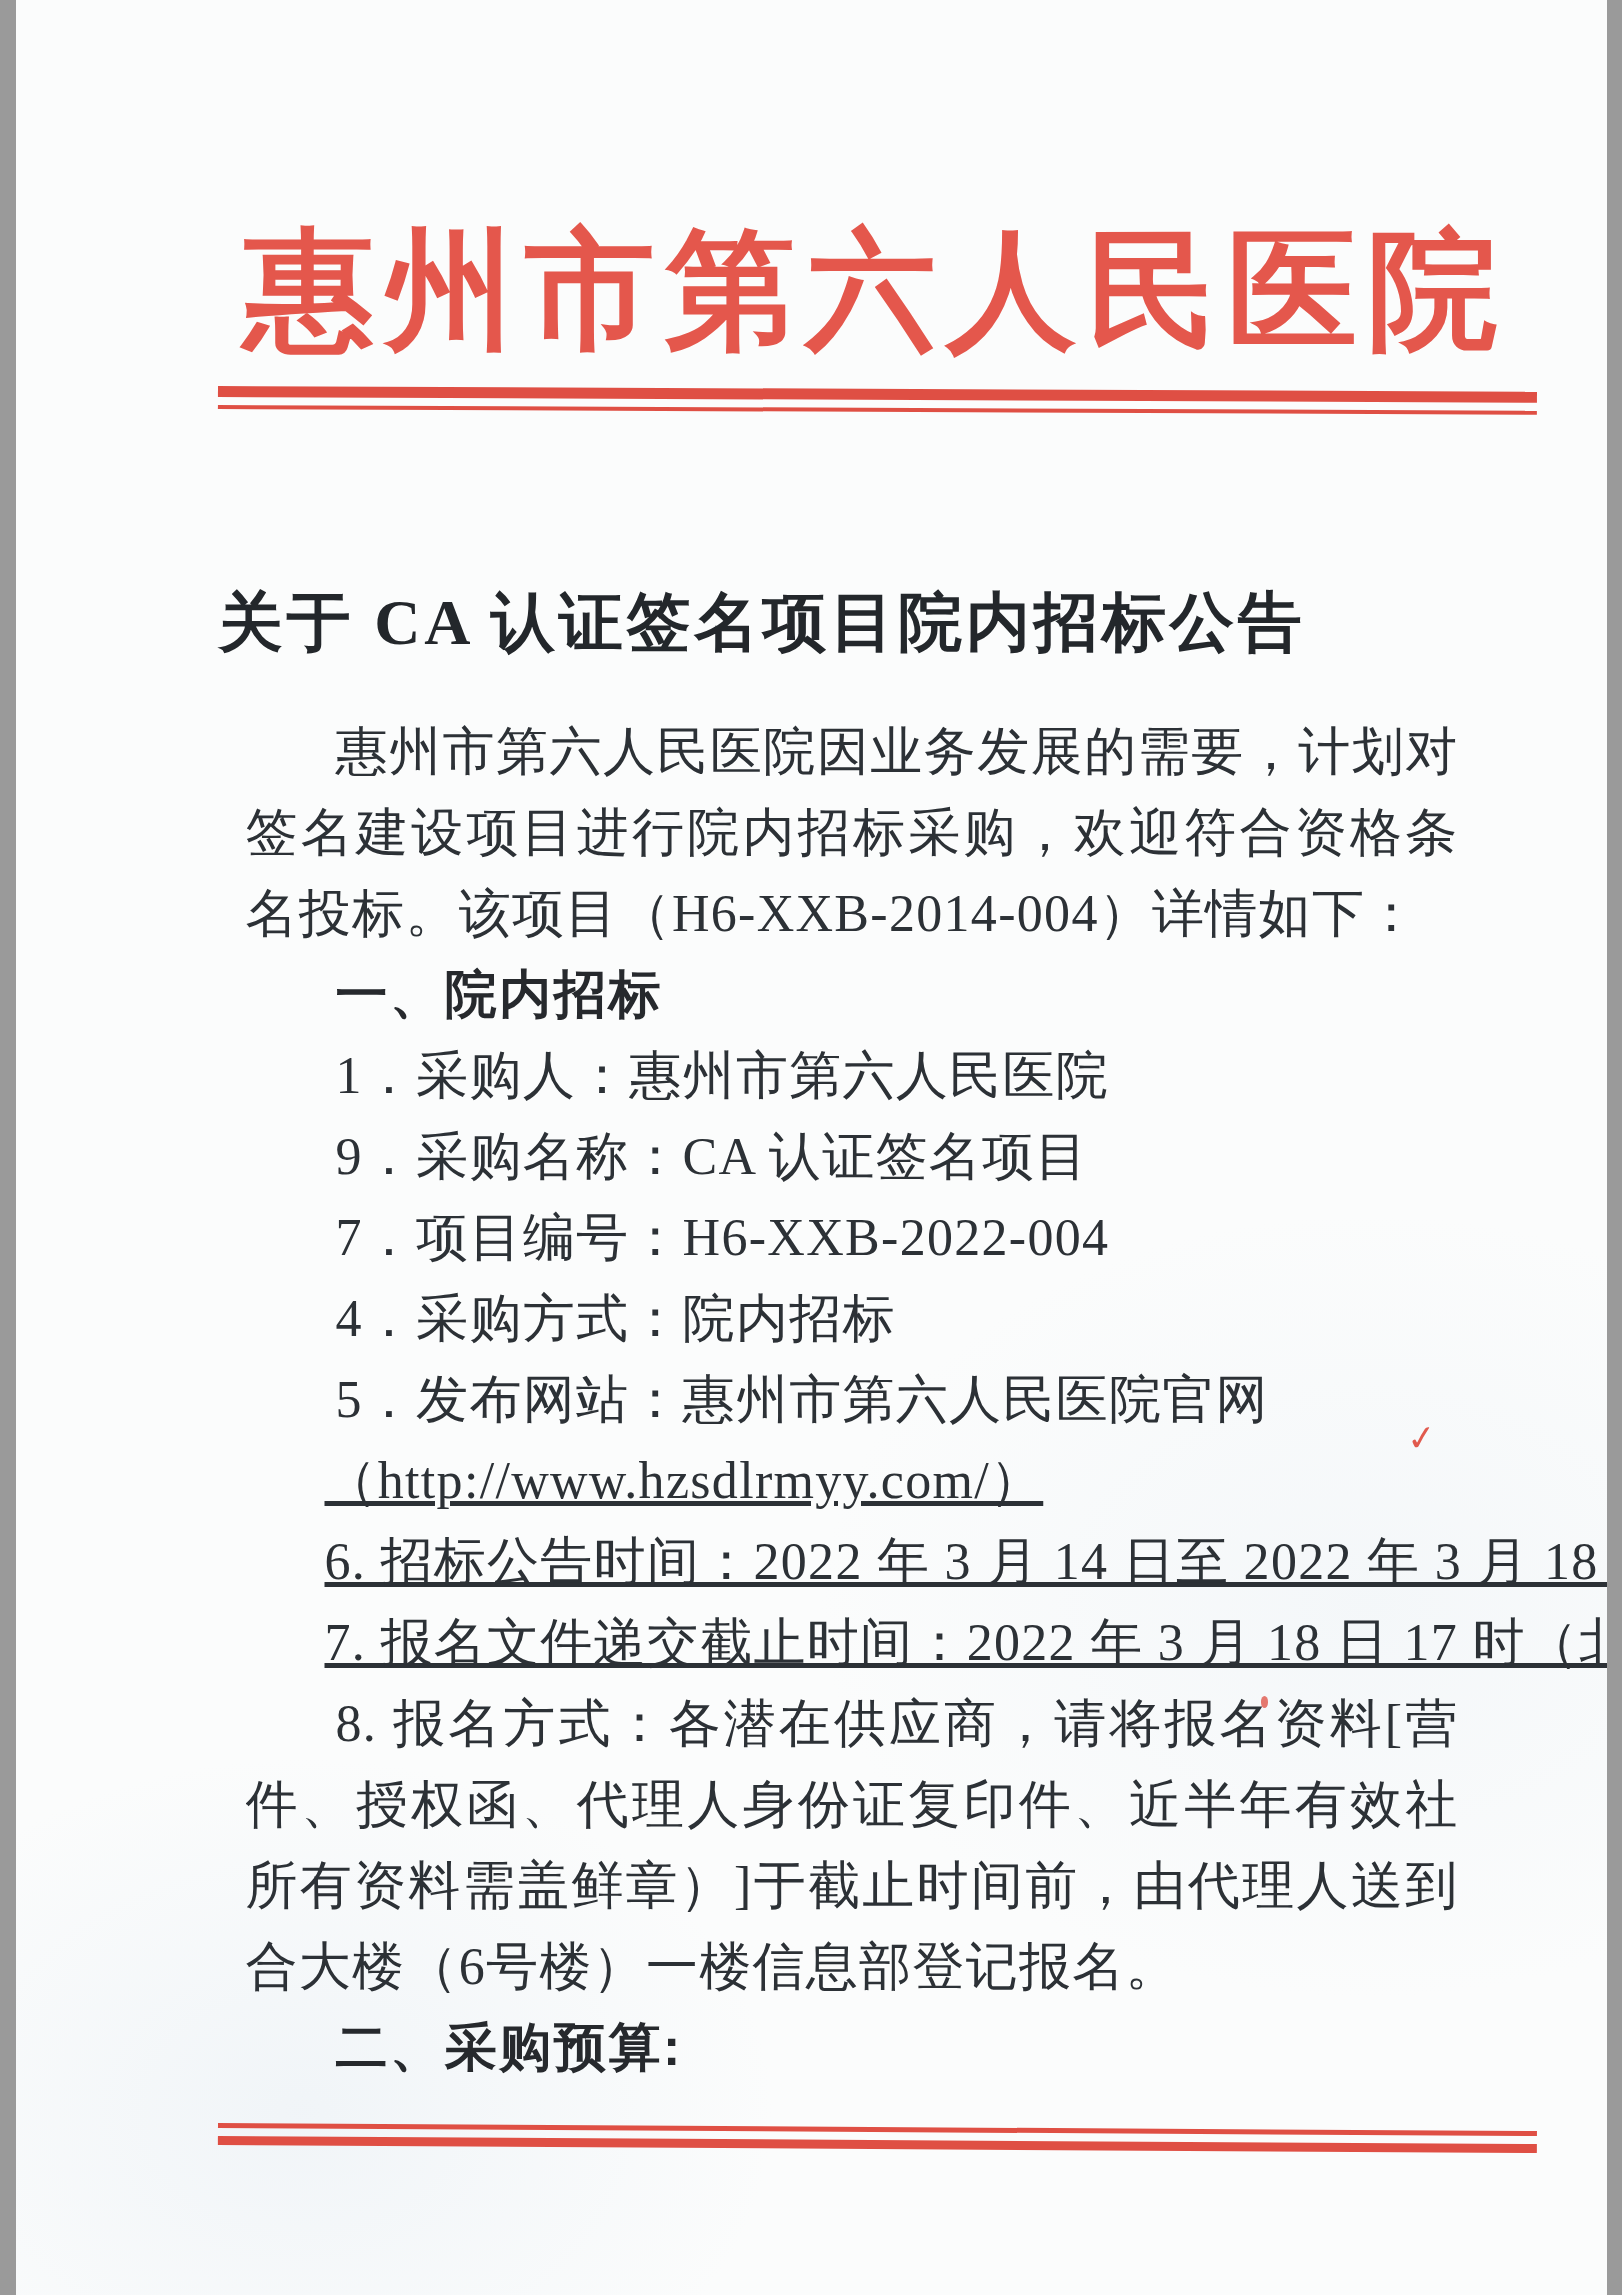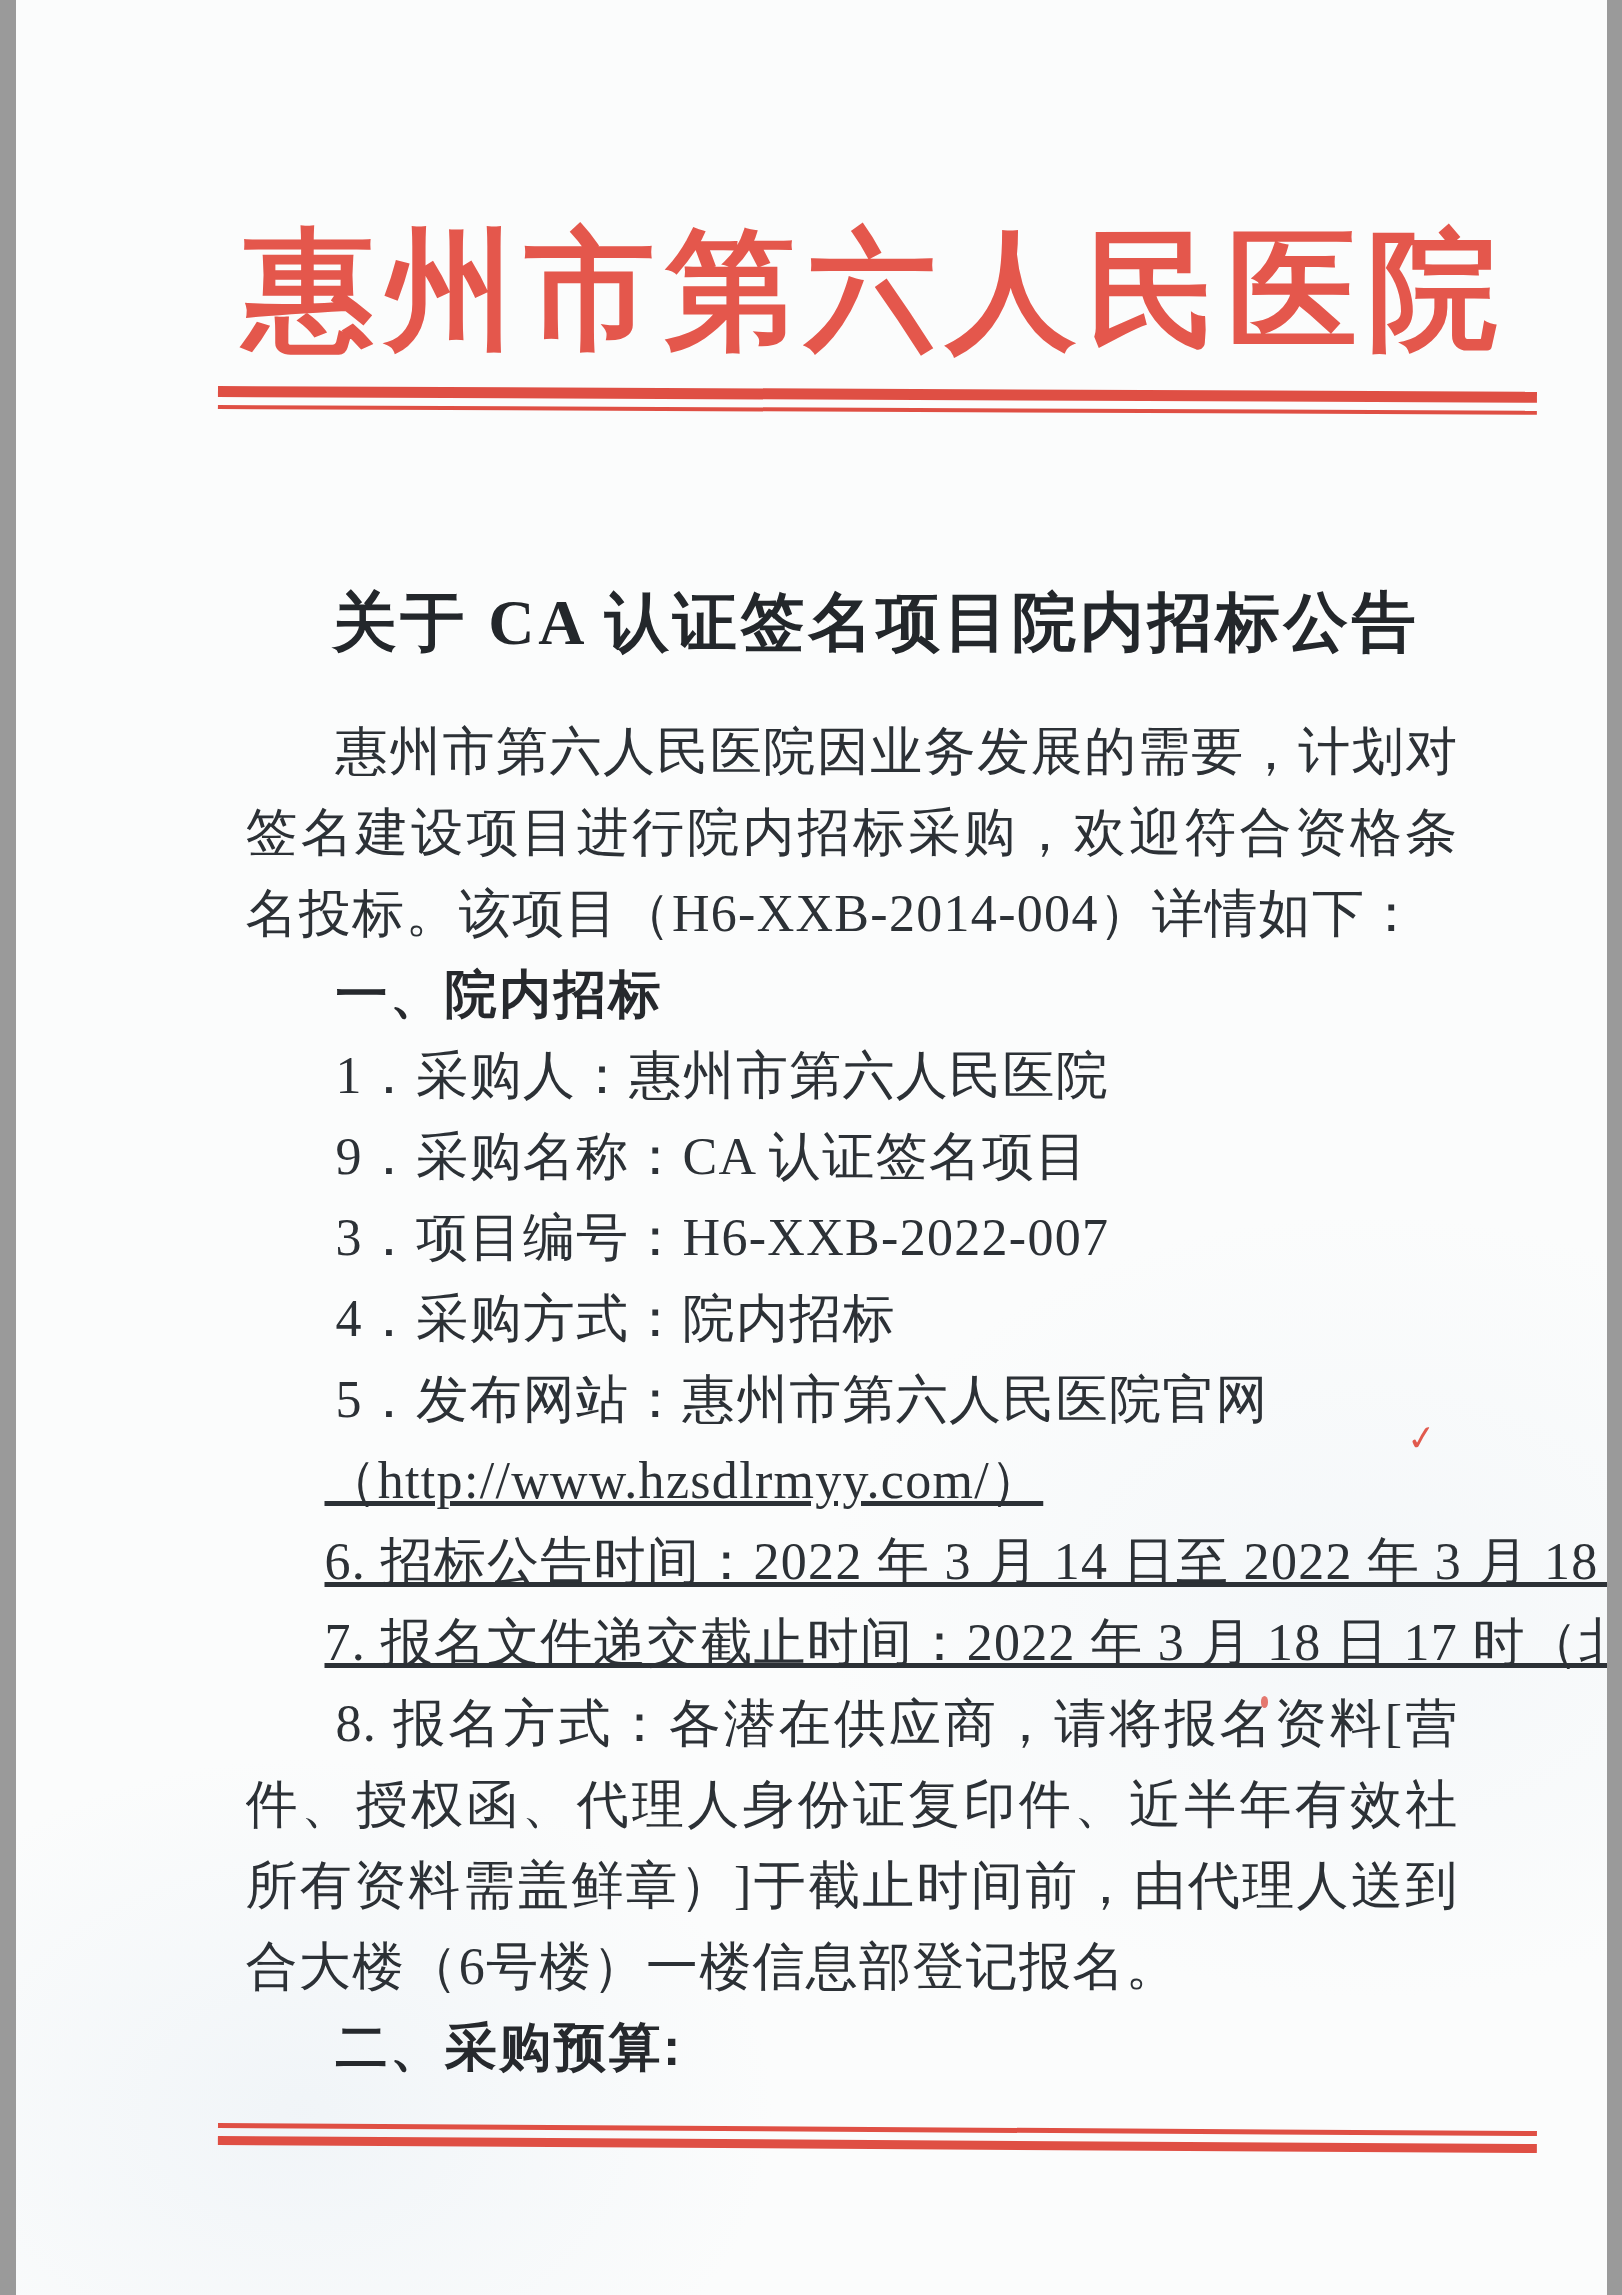--- a/index.html
+++ b/index.html
@@ -21,21 +21,21 @@
     font-size:130px;line-height:151px;font-weight:700;
     color:#e4574c;letter-spacing:10.5px;white-space:nowrap;
   }
   .rules-top{position:absolute;left:202px;top:386px;width:1319px;
     transform:rotate(0.25deg);transform-origin:left top;}
   .rules-top .rule-thick{height:11px;background:#df4f44;}
   .rules-top .rule-thin{margin-top:7.9px;height:4.6px;background:#df4f44;}
   
   .doc-title{
     position:absolute;top:531px;left:203px;width:1315px;
-    text-align:center;
+    text-align:left;
     font-size:64px;line-height:98px;font-weight:700;
     color:#23272b;letter-spacing:3.9px;white-space:nowrap;
   }
   
   .body-text{
     position:absolute;top:711px;left:230px;width:1213px;
     color:#2c3136;font-size:52px;
   }
   .line{height:81px;line-height:81px;letter-spacing:1.3px;white-space:nowrap;}
   .fill{white-space:normal;text-align:justify;text-align-last:justify;height:81px;overflow:hidden;}
@@ -73,21 +73,21 @@
 
   <h1 class="doc-title">关于 CA 认证签名项目院内招标公告</h1>
 
   <main class="body-text">
     <div class="line ind fill">惠州市第六人民医院因业务发展的需要，计划对关于 CA 认证</div>
     <div class="line fill">签名建设项目进行院内招标采购，欢迎符合资格条件的供应商报</div>
     <div class="line">名投标。该项目（H6-XXB-2014-004）详情如下：</div>
     <div class="line ind hei">一、院内招标</div>
     <div class="line ind">1．采购人：惠州市第六人民医院</div>
     <div class="line ind">9．采购名称：CA 认证签名项目</div>
-    <div class="line ind">3．项目编号：H6-XXB-2022-007</div>
+    <div class="line ind">7．项目编号：H6-XXB-2022-004</div>
     <div class="line ind">4．采购方式：院内招标</div>
     <div class="line ind">5．发布网站：惠州市第六人民医院官网</div>
     <div class="line ind-b">（http://www.hzsdlrmyy.com/）</div>
     <div class="line ind-b">6. 招标公告时间：2022 年 3 月 14 日至 2022 年 3 月 18 日</div>
     <div class="line ind-b">7. 报名文件递交截止时间：2022 年 3 月 18 日 17 时（北京时间）</div>
     <div class="line ind fill">8. 报名方式：各潜在供应商，请将报名资料[营业执照复印</div>
     <div class="line fill">件、授权函、代理人身份证复印件、近半年有效社保证明（以上</div>
     <div class="line fill">所有资料需盖鲜章）]于截止时间前，由代理人送到本院新住院综</div>
     <div class="line">合大楼（6号楼）一楼信息部登记报名。</div>
     <div class="line ind hei">二、采购预算:</div>

